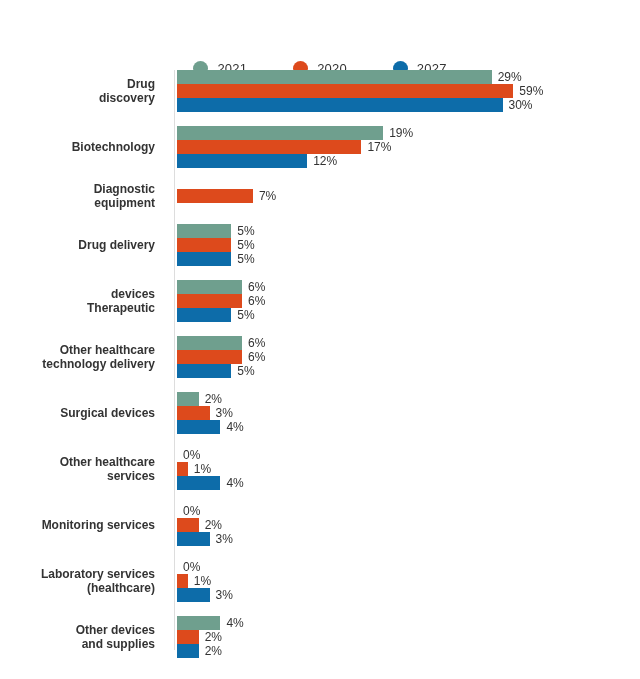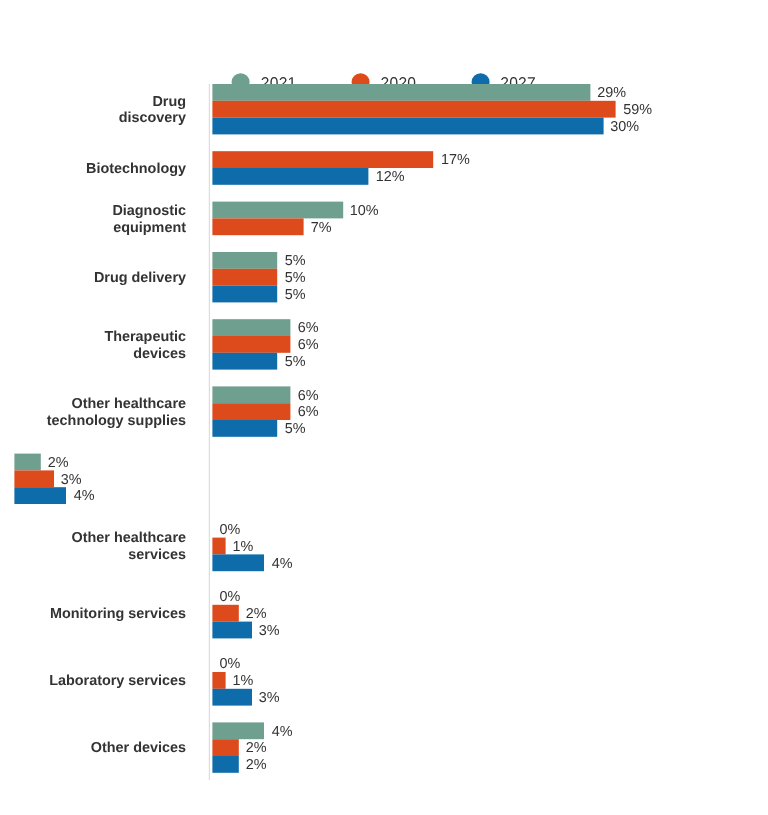--- a/index.html
+++ b/index.html
@@ -130,40 +130,40 @@
               <span class="bar-value">30%</span>
             </div>
           </div>
         </div>
         <div class="group">
           <div class="cat-label">
             <div>Biotechnology</div>
           </div>
           <div class="bars">
             <div class="bar-row">
+              <span class="bar" style="background: rgb(111, 159, 142); width: 206.15px;"></span>
+              <span class="bar-value">19%</span>
+            </div>
+            <div class="bar-row">
               <span class="bar" style="background: rgb(221, 74, 28); width: 184.45px;"></span>
               <span class="bar-value">17%</span>
             </div>
             <div class="bar-row">
               <span class="bar" style="background: rgb(13, 108, 169); width: 130.2px;"></span>
               <span class="bar-value">12%</span>
             </div>
           </div>
         </div>
         <div class="group">
           <div class="cat-label">
             <div>Diagnostic</div>
             <div>equipment</div>
           </div>
           <div class="bars">
             <div class="bar-row">
-              <span class="bar" style="background: rgb(111, 159, 142); width: 108.5px;"></span>
-              <span class="bar-value">10%</span>
-            </div>
-            <div class="bar-row">
               <span class="bar" style="background: rgb(221, 74, 28); width: 75.95px;"></span>
               <span class="bar-value">7%</span>
             </div>
           </div>
         </div>
         <div class="group">
           <div class="cat-label">
             <div>Drug delivery</div>
           </div>
           <div class="bars">
@@ -176,59 +176,62 @@
               <span class="bar-value">5%</span>
             </div>
             <div class="bar-row">
               <span class="bar" style="background: rgb(13, 108, 169); width: 54.25px;"></span>
               <span class="bar-value">5%</span>
             </div>
           </div>
         </div>
         <div class="group">
           <div class="cat-label">
+            <div>devices</div>
             <div>Therapeutic</div>
-            <div>devices</div>
           </div>
           <div class="bars">
             <div class="bar-row">
               <span class="bar" style="background: rgb(111, 159, 142); width: 65.1px;"></span>
               <span class="bar-value">6%</span>
             </div>
             <div class="bar-row">
               <span class="bar" style="background: rgb(221, 74, 28); width: 65.1px;"></span>
               <span class="bar-value">6%</span>
             </div>
             <div class="bar-row">
               <span class="bar" style="background: rgb(13, 108, 169); width: 54.25px;"></span>
               <span class="bar-value">5%</span>
             </div>
           </div>
         </div>
         <div class="group">
           <div class="cat-label">
             <div>Other healthcare</div>
-            <div>technology supplies</div>
+            <div>technology delivery</div>
           </div>
           <div class="bars">
             <div class="bar-row">
               <span class="bar" style="background: rgb(111, 159, 142); width: 65.1px;"></span>
               <span class="bar-value">6%</span>
             </div>
             <div class="bar-row">
               <span class="bar" style="background: rgb(221, 74, 28); width: 65.1px;"></span>
               <span class="bar-value">6%</span>
             </div>
             <div class="bar-row">
               <span class="bar" style="background: rgb(13, 108, 169); width: 54.25px;"></span>
               <span class="bar-value">5%</span>
             </div>
           </div>
         </div>
         <div class="group">
+          <div class="cat-label">
+            <div>Surgical devices</div>
+          </div>
           <div class="bars">
             <div class="bar-row">
               <span class="bar" style="background: rgb(111, 159, 142); width: 21.7px;"></span>
               <span class="bar-value">2%</span>
             </div>
             <div class="bar-row">
               <span class="bar" style="background: rgb(221, 74, 28); width: 32.55px;"></span>
               <span class="bar-value">3%</span>
             </div>
             <div class="bar-row">
@@ -272,39 +275,41 @@
             </div>
             <div class="bar-row">
               <span class="bar" style="background: rgb(13, 108, 169); width: 32.55px;"></span>
               <span class="bar-value">3%</span>
             </div>
           </div>
         </div>
         <div class="group">
           <div class="cat-label">
             <div>Laboratory services</div>
+            <div>(healthcare)</div>
           </div>
           <div class="bars">
             <div class="bar-row">
               <span class="bar" style="background: rgb(111, 159, 142); width: 0px;"></span>
               <span class="bar-value">0%</span>
             </div>
             <div class="bar-row">
               <span class="bar" style="background: rgb(221, 74, 28); width: 10.85px;"></span>
               <span class="bar-value">1%</span>
             </div>
             <div class="bar-row">
               <span class="bar" style="background: rgb(13, 108, 169); width: 32.55px;"></span>
               <span class="bar-value">3%</span>
             </div>
           </div>
         </div>
         <div class="group">
           <div class="cat-label">
             <div>Other devices</div>
+            <div>and supplies</div>
           </div>
           <div class="bars">
             <div class="bar-row">
               <span class="bar" style="background: rgb(111, 159, 142); width: 43.4px;"></span>
               <span class="bar-value">4%</span>
             </div>
             <div class="bar-row">
               <span class="bar" style="background: rgb(221, 74, 28); width: 21.7px;"></span>
               <span class="bar-value">2%</span>
             </div>

